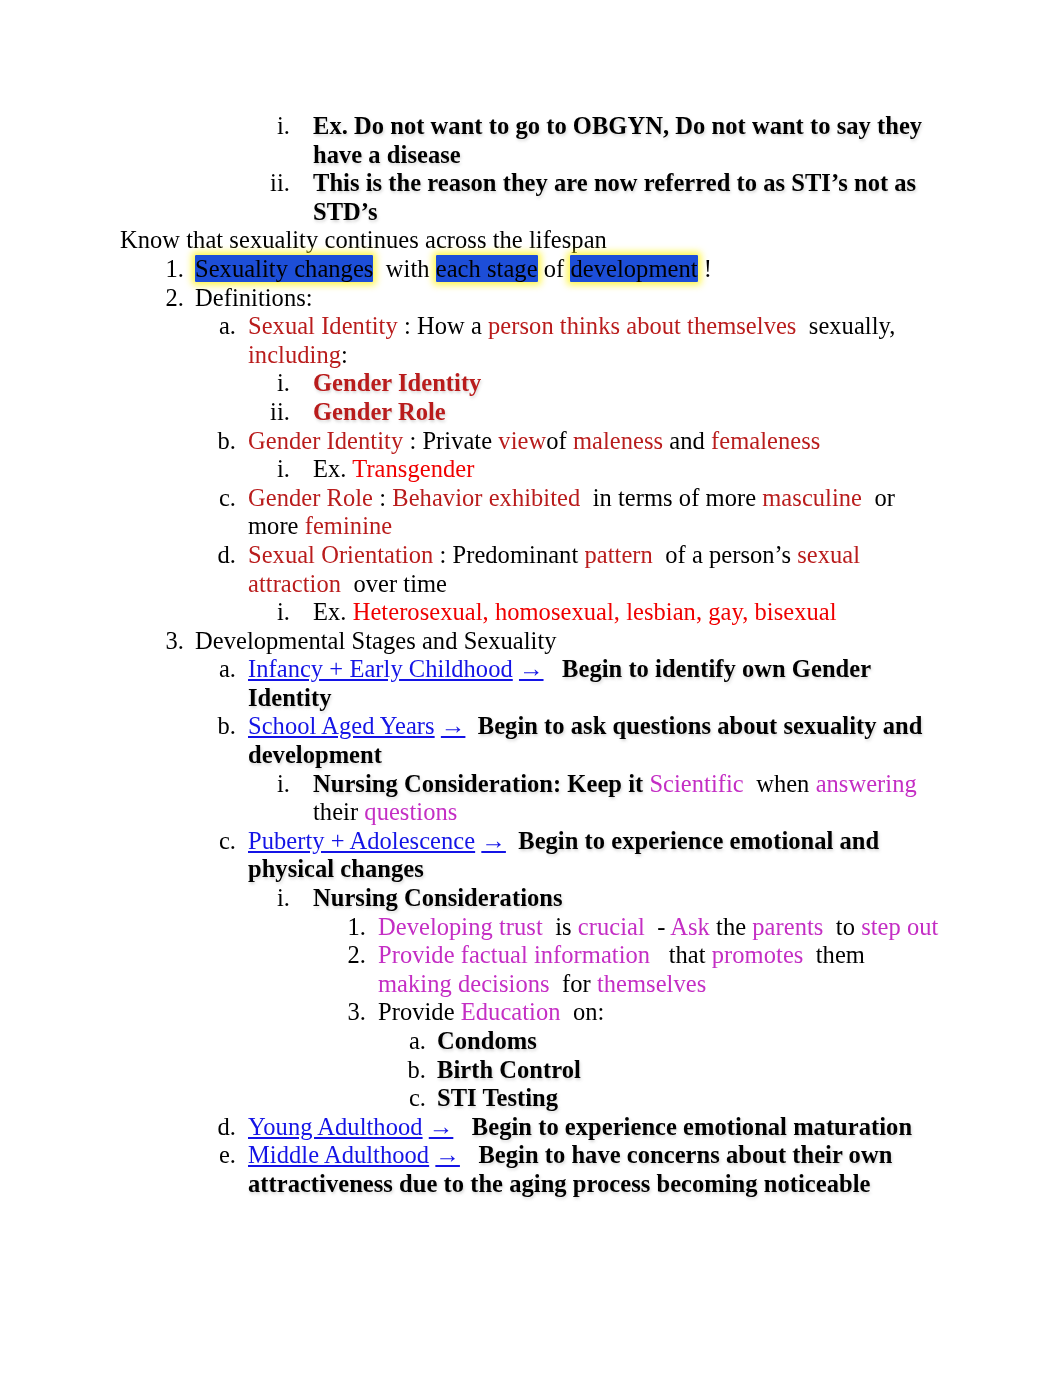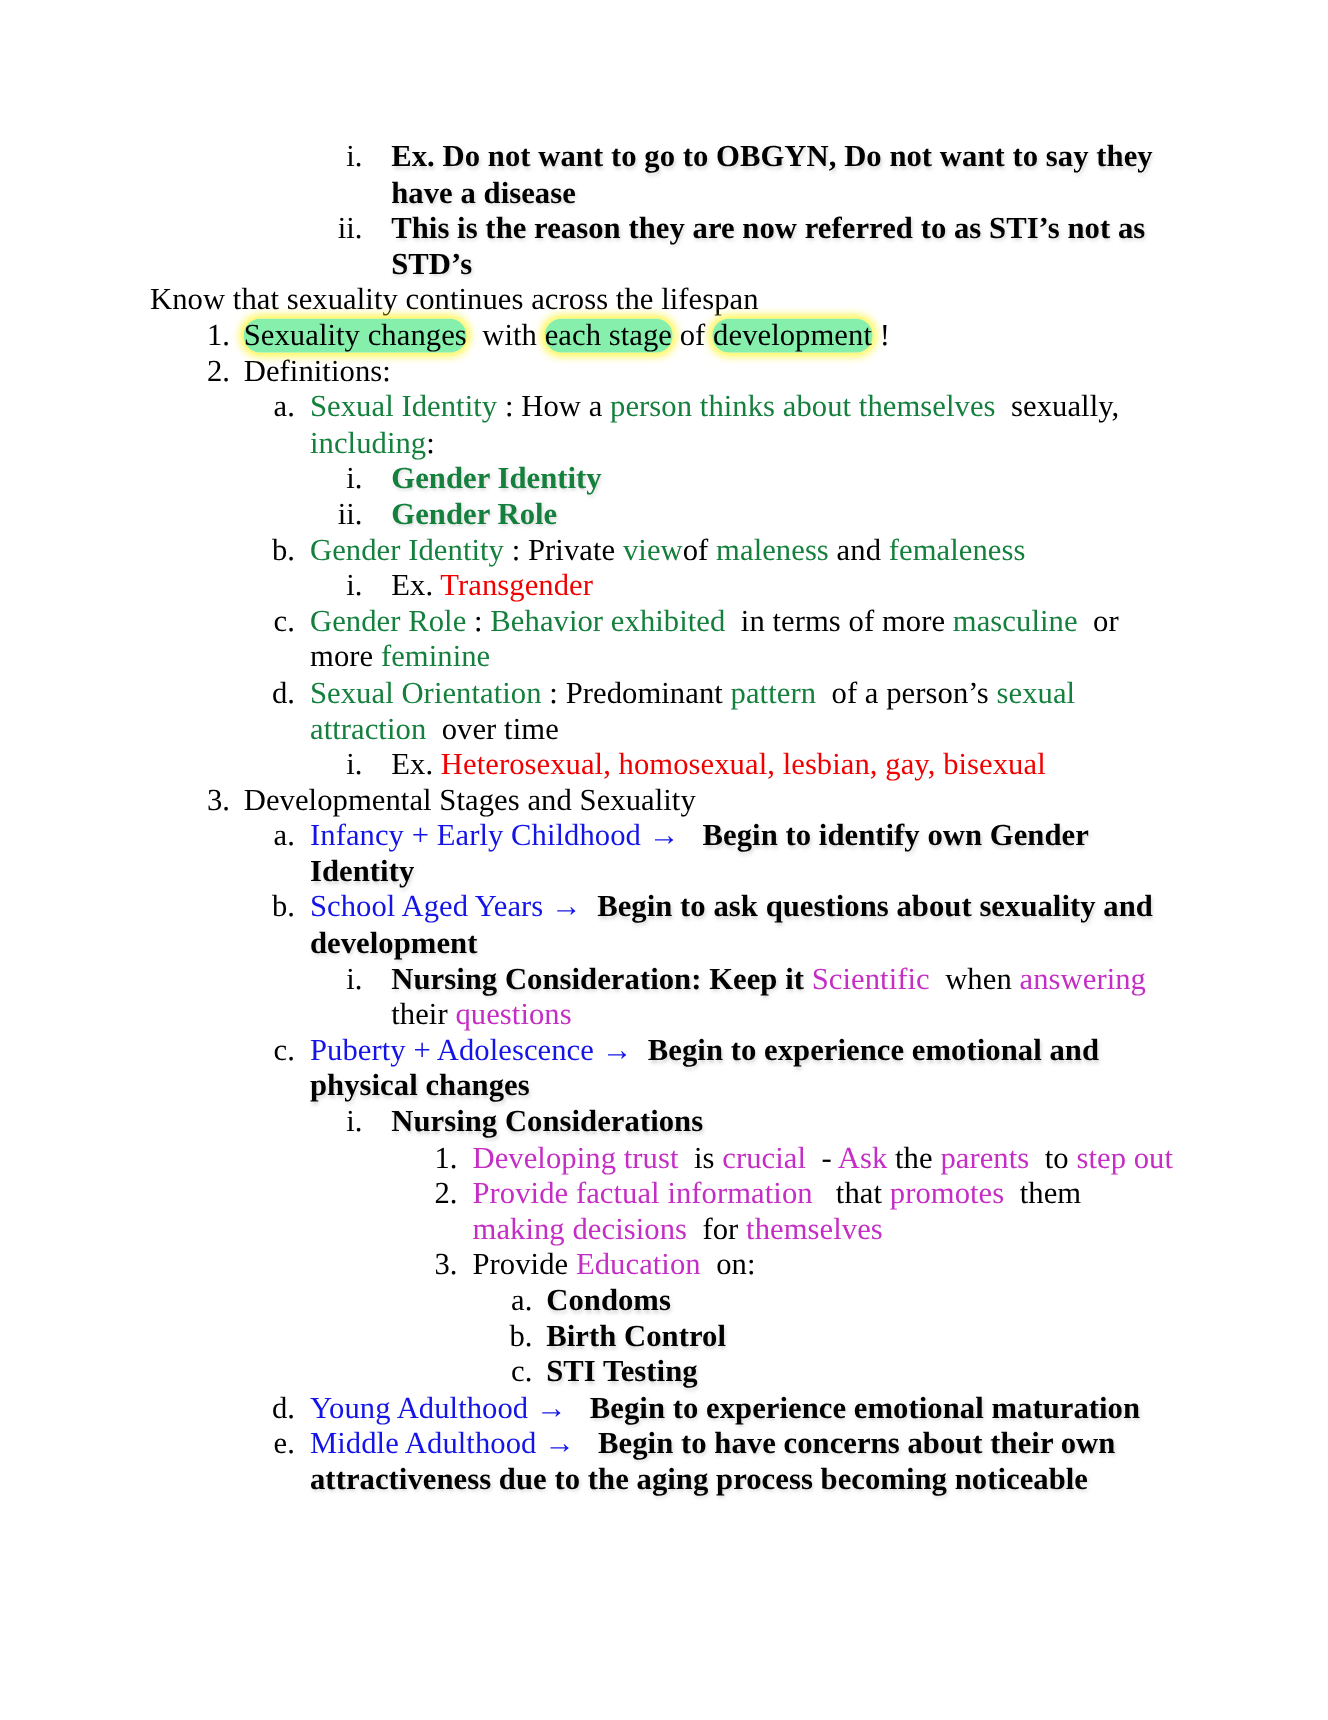--- a/index.html
+++ b/index.html
@@ -55,29 +55,29 @@
   .lvl-2 .marker      { width: 32px; padding-right: 12px; }
 
   .lvl-3      { margin-left: 128px; }
   .lvl-3 .marker      { width: 42px; padding-right: 23px; }
 
   .lvl-4      { margin-left: 212px; }
   .lvl-4 .marker      { width: 34px; padding-right: 12px; }
 
   .lvl-5      { margin-left: 274px; }
   .lvl-5 .marker      { width: 32px; padding-right: 11px; }
-  .c-purple  { color: #15803d; }
+  .c-purple  { color: #b91c1c; }
   .c-magenta { color: #C42EC4; margin-top: 24px; }
-  .c-blue    { color: #1414E6; }
+  .c-blue    { color: #1414E6; text-decoration: underline; }
   .c-red     { color: #F00000; }
 
   .hl {
-    background: #86efac;
+    background: #1d4ed8;
     box-shadow: 0 0 7px 3px rgba(255, 242, 0, 0.72);
-    border-radius: 13px;
+    border-radius: 1px;
   }
 
   .arrow { font-family: "Liberation Serif", "DejaVu Serif", serif; }
 
   
   .softshadow { text-shadow: 1px 2px 3px rgba(120,120,120,0.30); font-weight: bold; }
 </style>
 </head>
 <body>
 

